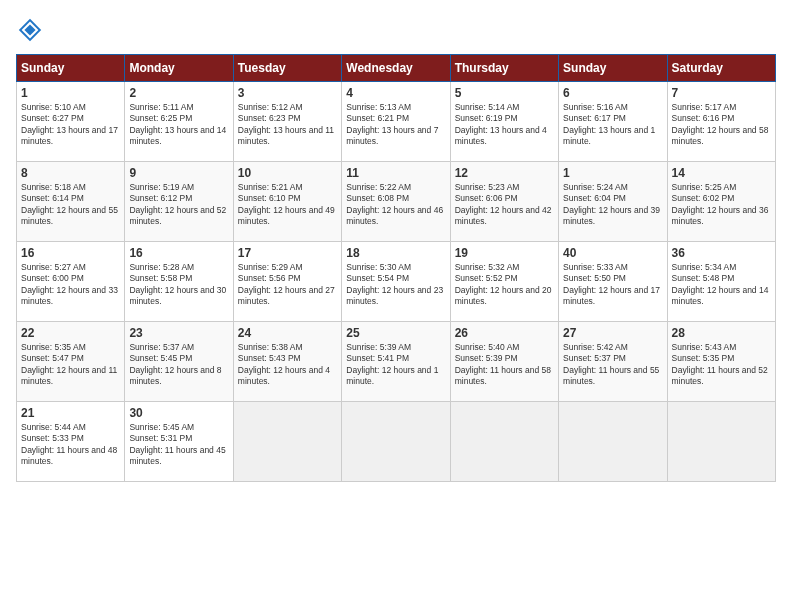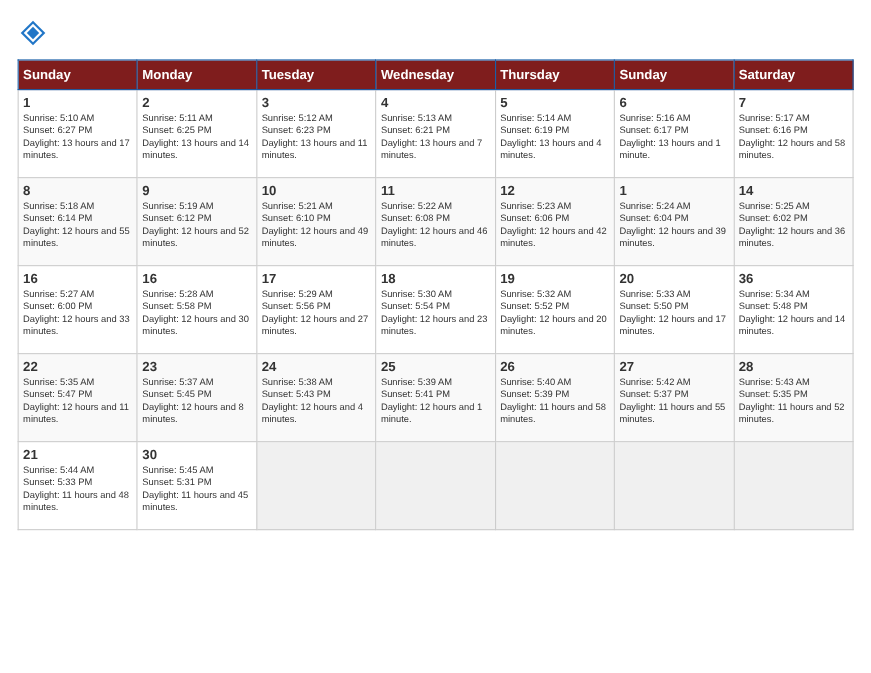--- a/index.html
+++ b/index.html
@@ -198,21 +198,21 @@
           </td>
           <td>
             <span class="day-num">18</span>
             <div class="day-info">Sunrise: 5:30 AM<br>Sunset: 5:54 PM<br>Daylight: 12 hours and 23 minutes.</div>
           </td>
           <td>
             <span class="day-num">19</span>
             <div class="day-info">Sunrise: 5:32 AM<br>Sunset: 5:52 PM<br>Daylight: 12 hours and 20 minutes.</div>
           </td>
           <td>
-            <span class="day-num">20</span>
+            <span class="day-num">40</span>
             <div class="day-info">Sunrise: 5:33 AM<br>Sunset: 5:50 PM<br>Daylight: 12 hours and 17 minutes.</div>
           </td>
           <td>
             <span class="day-num">36</span>
             <div class="day-info">Sunrise: 5:34 AM<br>Sunset: 5:48 PM<br>Daylight: 12 hours and 14 minutes.</div>
           </td>
         </tr>
         <tr>
           <td>
             <span class="day-num">22</span>

